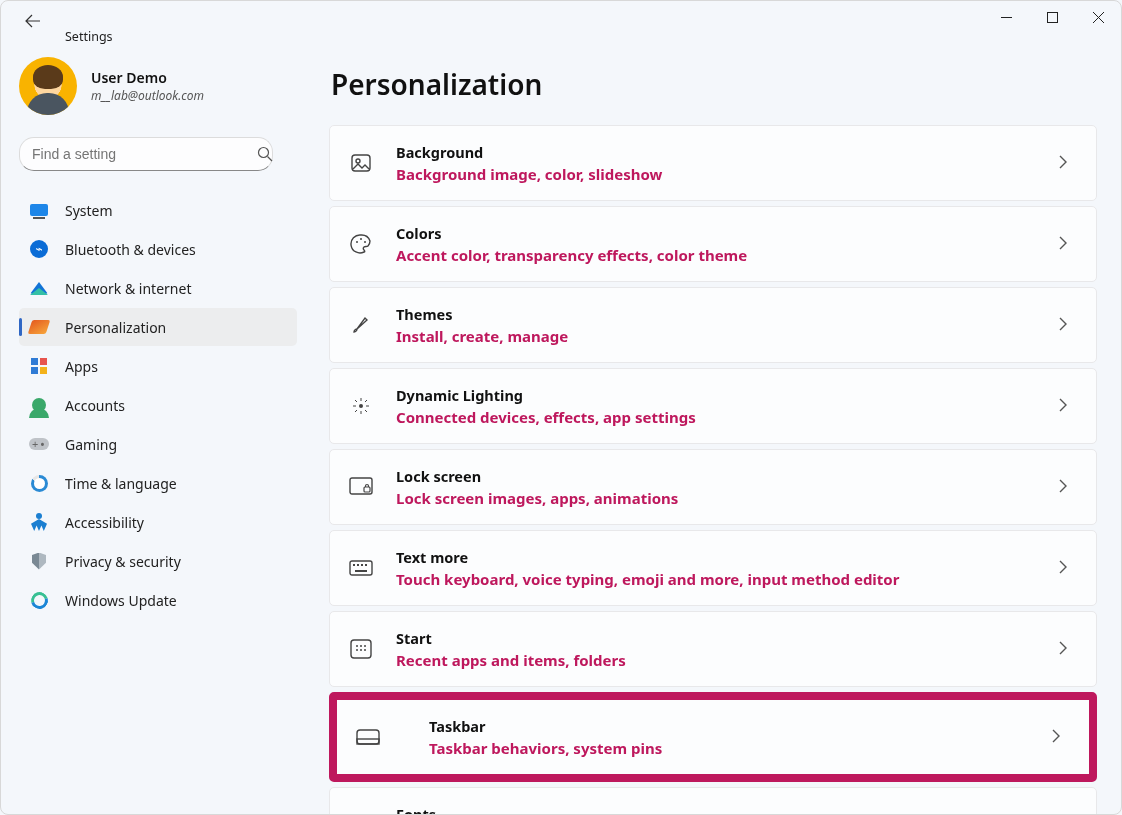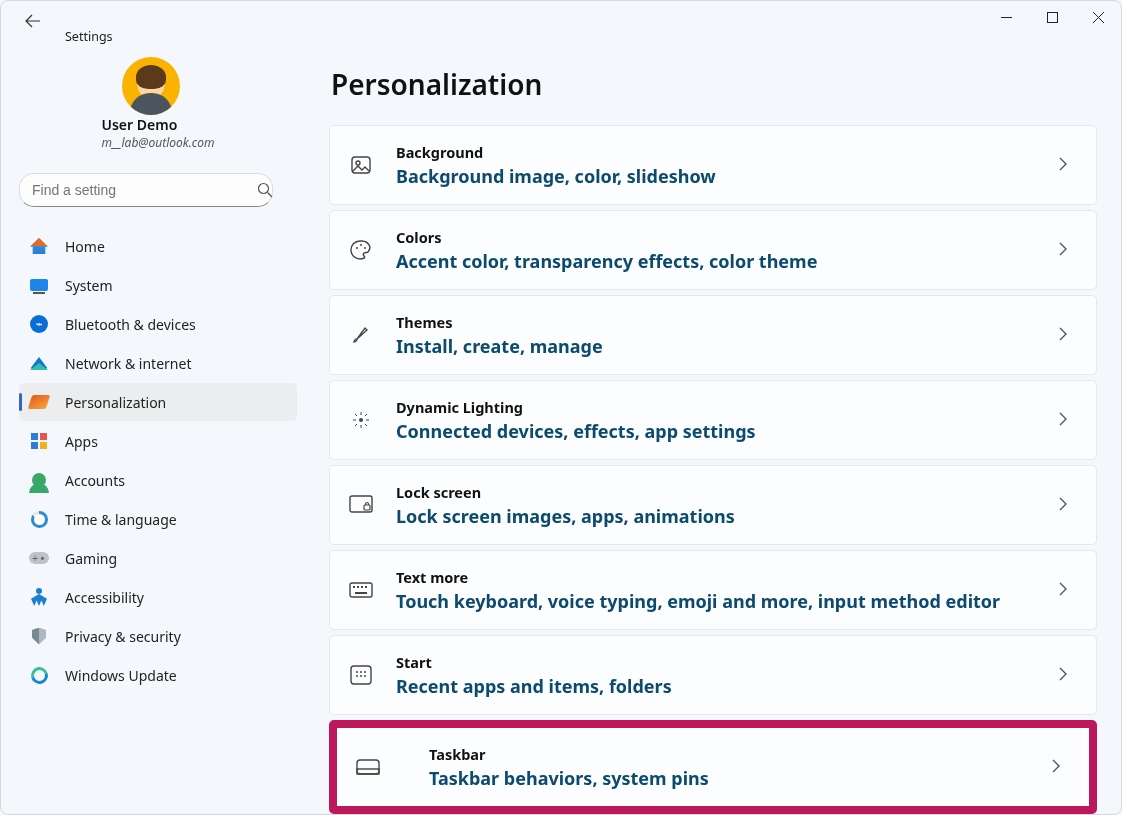--- a/index.html
+++ b/index.html
@@ -37,21 +37,21 @@
     display:flex; align-items:center; justify-content:center;
     color:#222;
   }
 
   
   .layout { display:flex; height: calc(100% - 40px); }
   .sidebar { width: 310px; padding: 8px 14px 0 18px; }
   .main { flex:1; padding: 18px 24px 0 18px; overflow:hidden; }
 
   
-  .user { display:flex; align-items:center; margin: 8px 0 22px 0; flex-direction: column; }
+  .user { display:flex; align-items:center; margin: 8px 0 22px 0; }
   .avatar {
     width:58px; height:58px; border-radius:50%;
     background: radial-gradient(circle at 50% 48%, #fed69f 0 32%, transparent 33%),
                 linear-gradient(#f9b300,#f9b300);
     position:relative; margin-right:14px; overflow:hidden;
   }
   .avatar::before{
     content:""; position:absolute; left:14px; top:8px; width:30px; height:24px;
     background:#5a3a1a; border-radius:50% 50% 40% 40%;
   }
@@ -137,21 +137,21 @@
     min-height:66px;
     font-weight:bold;
   }
   .card .c-icon{
     width:26px; height:26px; margin-right:22px;
     display:flex;align-items:center;justify-content:center;color:#444;
     flex:0 0 26px;
   }
   .card .c-text{ flex:1; }
   .card .c-title{ font-size:14.5px; color:#111; margin-bottom:2px;}
-  .card .c-desc{ font-size:18px; color:#0c4a6e; }
+  .card .c-desc{ font-size:15px; color:#be185d; }
   .card .chev{ color:#555; flex:0 0 18px; }
 
   .card.hl{
     border:8px solid #be185d;
     gap:26px;
   }
 </style>
 </head>
 <body>
 
@@ -198,26 +198,20 @@
         <svg width="16" height="16" viewBox="0 0 16 16">
             <circle cx="6.5" cy="6.5" r="5" fill="none" stroke="currentColor" stroke-width="1.2"></circle>
             <path d="M10.5 10.5 15 15" stroke="currentColor" stroke-width="1.2"></path>
           </svg>
       </span>
     </div>
 
     <ul class="nav">
       <li class="nav-item">
           <span class="n-icon">
-            <span class="i-home"></span>
-          </span>
-          <span>Home</span>
-        </li>
-      <li class="nav-item">
-          <span class="n-icon">
             <span class="i-system"></span>
           </span>
           <span>System</span>
         </li>
       <li class="nav-item">
           <span class="n-icon">
             <span class="i-bt">⌁</span>
           </span>
           <span>Bluetooth &amp; devices</span>
         </li>
@@ -245,29 +239,29 @@
           <span>Apps</span>
         </li>
       <li class="nav-item">
           <span class="n-icon">
             <span class="i-acc"></span>
           </span>
           <span>Accounts</span>
         </li>
       <li class="nav-item">
           <span class="n-icon">
+            <span class="i-game"></span>
+          </span>
+          <span>Gaming</span>
+        </li>
+      <li class="nav-item">
+          <span class="n-icon">
             <span class="i-time"></span>
           </span>
           <span>Time &amp; language</span>
-        </li>
-      <li class="nav-item">
-          <span class="n-icon">
-            <span class="i-game"></span>
-          </span>
-          <span>Gaming</span>
         </li>
       <li class="nav-item">
           <span class="n-icon">
             <span class="i-acc2"></span>
           </span>
           <span>Accessibility</span>
         </li>
       <li class="nav-item">
           <span class="n-icon">
             <span class="i-priv"></span>

